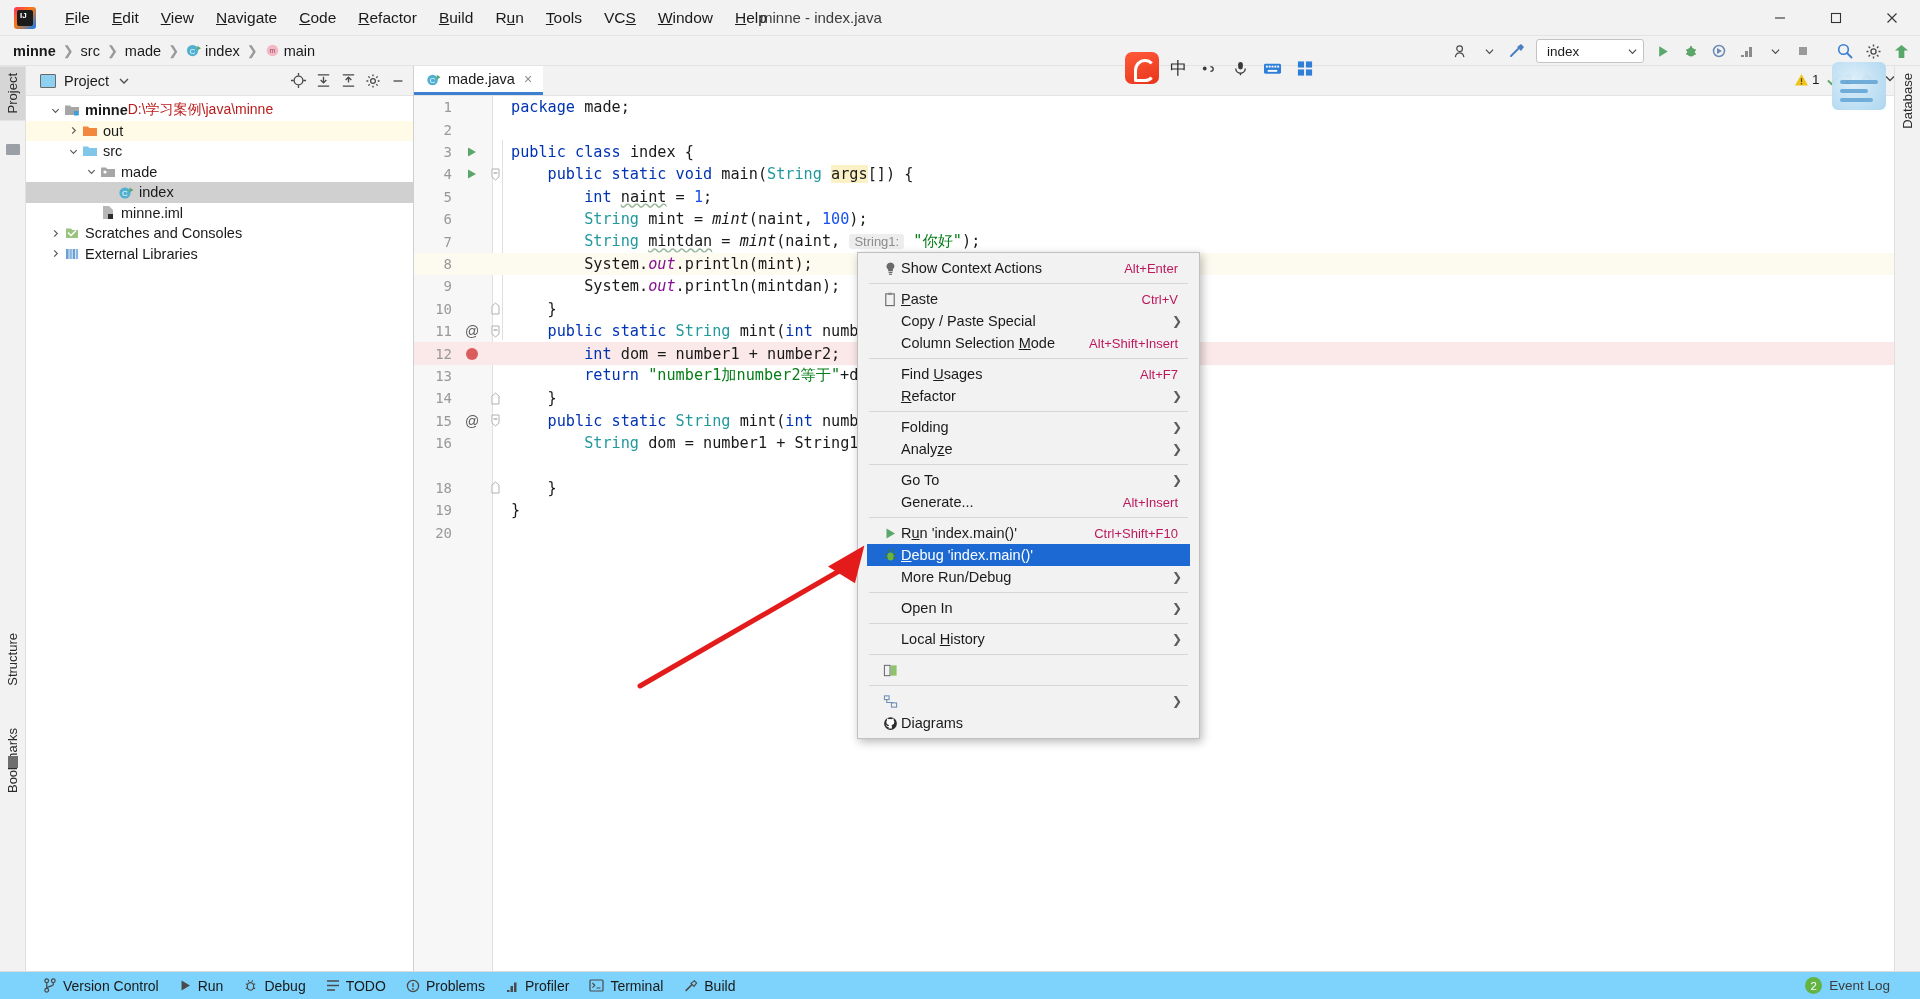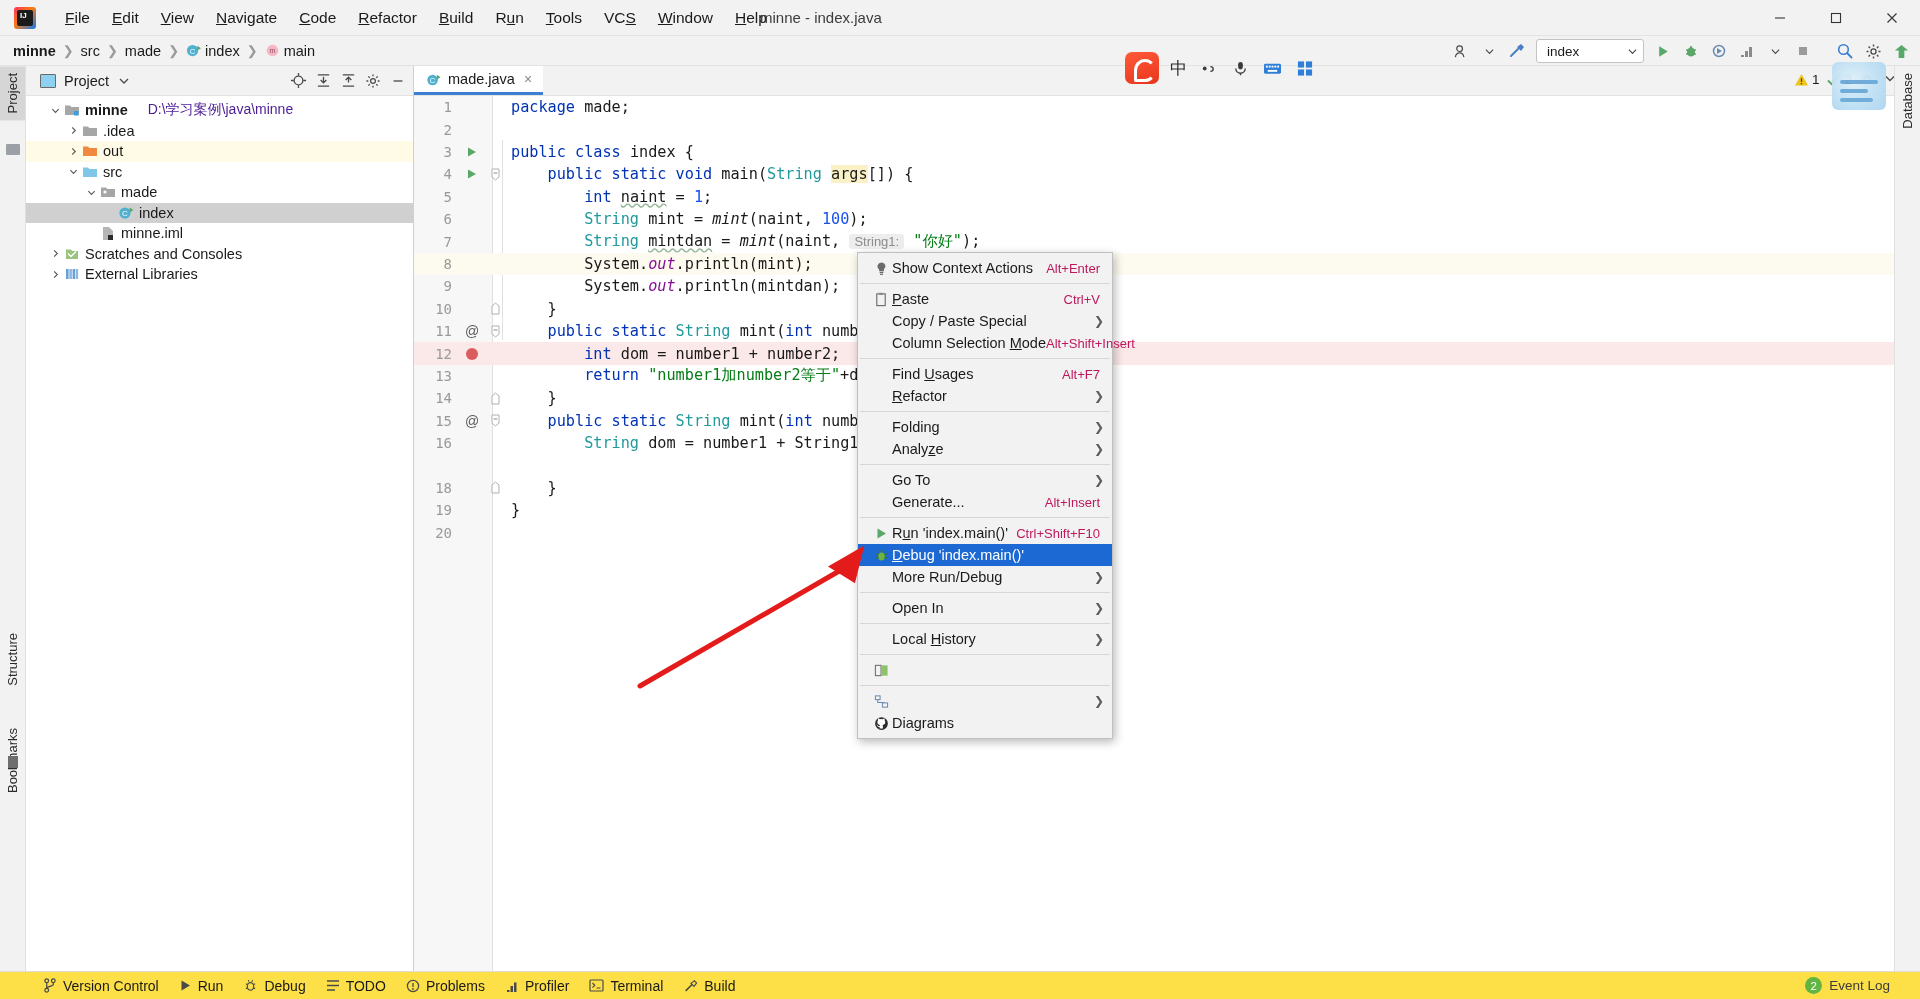--- a/index.html
+++ b/index.html
@@ -90,21 +90,21 @@
 
   .tree { padding-top: 4px; font-size: 14.5px; color: #1a1a1a; }
   .trow { height: 20.5px; display: flex; align-items: center; white-space: nowrap; padding-right: 6px; }
   .trow.sel { background: #d0d0d0; }
   .trow.hl { background: #fffbe6; }
   .arrow { width: 15px; display: flex; align-items: center; justify-content: center; flex: none; }
   .arrow svg { display: block; }
   .ticon { width: 18px; display: flex; align-items: center; justify-content: center; flex: none; margin-right: 4px; }
   .tlabel { font-size: 14.5px; }
   .tlabel.bold { font-weight: bold; }
-  .tpath { color: #4c1d95; font-size: 14px; margin-left: 20px; }
+  .tpath { color: #b91c1c; font-size: 14px; margin-left: 0; }
 
   
   .editor-area { position: absolute; left: 414px; top: 66px; right: 0; bottom: 28px; background: #fff; }
   .tabstrip { height: 30px; background: #f2f2f2; display: flex; align-items: flex-end; position: relative; border-bottom: 1px solid #e3e3e3; }
   .etab {
     height: 29px; display: flex; align-items: center; padding: 0 8px 0 12px;
     background: #fff; border-bottom: 3px solid #3d7fd1; font-size: 14.5px; color: #1a1a1a; gap: 6px;
   }
   .etab .close { color: #8a8a8a; font-size: 14px; padding: 0 3px; }
 
@@ -150,23 +150,23 @@
   .mk { position: absolute; right: 2px; width: 12px; height: 3px; }
 
   .insp-widget {
     position: absolute; right: 22px; top: 6px; display: flex; align-items: center; gap: 7px;
     font-size: 13.5px; color: #1a1a1a;
   }
   .insp-widget .grp { display: flex; align-items: center; gap: 3px; }
 
   
   .ctxmenu {
-    position: absolute; left: 857px; top: 252px; width: 256px;
+    position: absolute; left: 857px; top: 252px; width: 343px;
     background: #f2f2f2; border: 1px solid #c0c0c0; box-shadow: 2px 3px 9px rgba(0,0,0,.28);
-    padding: 4px 0; z-index: 50;
+    padding: 4px 9px; z-index: 50;
   }
   .mrow {
     height: 22px; display: flex; align-items: center; position: relative;
     padding-left: 12px; font-size: 14.5px; color: #1a1a1a; white-space: nowrap;
   }
   .mrow.sel, .mrow.sel:hover { background: #1c69d4; color: #fff; }
   .mrow .micon { width: 22px; flex: none; display: flex; align-items: center; justify-content: center; }
   .mrow .mlabel { flex: 1; }
   .mrow .mlabel u { text-decoration: underline; }
   .mrow .mkey { color: #be185d; font-size: 13px; padding-right: 12px; }
@@ -177,21 +177,21 @@
   .annot { position: absolute; left: 0; top: 0; width: 1920px; height: 999px; pointer-events: none; z-index: 60; }
 
   
   .rightstrip {
     position: absolute; right: 0; top: 66px; width: 26px; bottom: 28px;
     background: #f2f2f2; border-left: 1px solid #e0e0e0;
   }
 
   
   .statusbar {
-    position: absolute; left: 0; right: 0; bottom: 0; height: 28px; background: #fde047;
+    position: absolute; left: 0; right: 0; bottom: 0; height: 28px; background: #7dd3fc;
     border-top: 1px solid #dcdcdc; display: flex; align-items: center; padding-left: 34px; gap: 2px;
   }
   .sb-item {
     display: flex; align-items: center; gap: 6px; font-size: 14px; color: #1a1a1a;
     padding: 3px 9px; border-radius: 3px;
   }
   .sb-right { position: absolute; right: 30px; display: flex; align-items: center; gap: 7px; font-size: 13.5px; color: #3c3c3c; }
   .badge-green {
     background: #62b543; color: #fff; border-radius: 9px; min-width: 17px; height: 17px;
     display: inline-flex; align-items: center; justify-content: center; font-size: 11.5px; padding: 0 4px;
@@ -442,33 +442,20 @@
         <div class="ticon">
           <svg width="16" height="14" viewBox="0 0 16 14">
               <path d="M1 2.5h5l1.3 1.5H15v8H1z" fill="#a6a6a6"></path>
               <rect x="10" y="8" width="4.5" height="4.5" fill="#3b9ede"></rect>
             </svg>
         </div>
         <span class="tlabel bold">minne</span>
         <span class="tpath">D:\学习案例\java\minne</span>
       </div>
 
-      <div class="trow" style="padding-left:40px">
-        <div class="arrow">
-            <svg width="9" height="9" viewBox="0 0 10 10">
-              <path d="M3.5 1.5l3.5 3.5-3.5 3.5" fill="none" stroke="#5a5a5a" stroke-width="1.3"></path>
-            </svg>
-          </div>
-        <div class="ticon">
-          <svg width="16" height="14" viewBox="0 0 16 14">
-              <path d="M1 2.5h5l1.3 1.5H15v8H1z" fill="#a6a6a6"></path>
-            </svg>
-        </div>
-        <span class="tlabel">.idea</span>
-      </div>
 
       <div class="trow hl" style="padding-left:40px">
         <div class="arrow">
             <svg width="9" height="9" viewBox="0 0 10 10">
               <path d="M3.5 1.5l3.5 3.5-3.5 3.5" fill="none" stroke="#5a5a5a" stroke-width="1.3"></path>
             </svg>
           </div>
         <div class="ticon">
           <svg width="16" height="14" viewBox="0 0 16 14">
               <path d="M1 2.5h5l1.3 1.5H15v8H1z" fill="#f0893e"></path>

